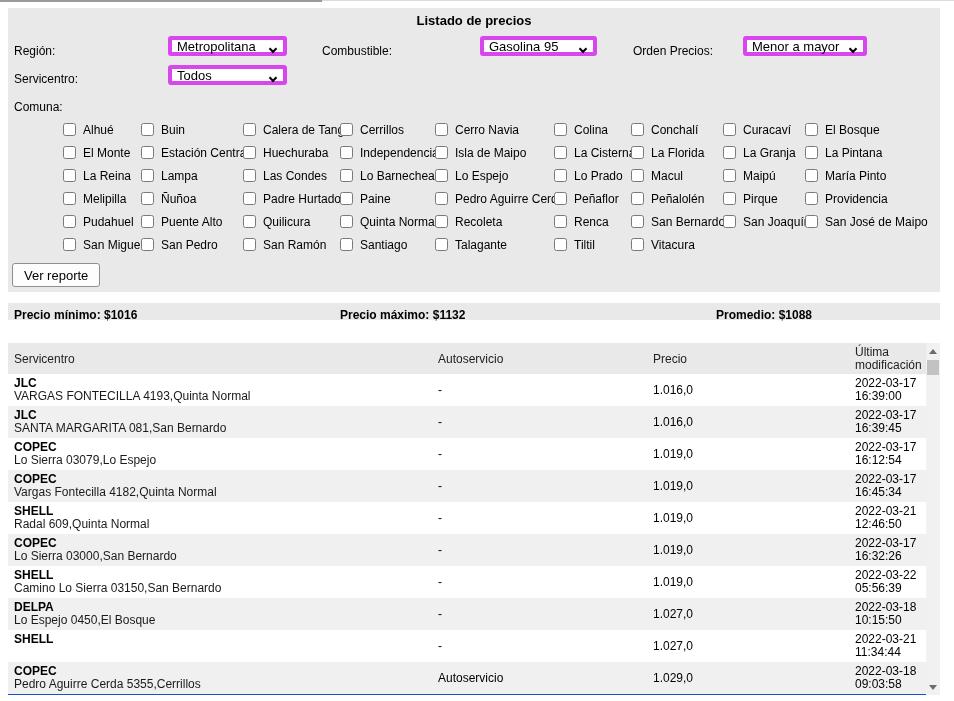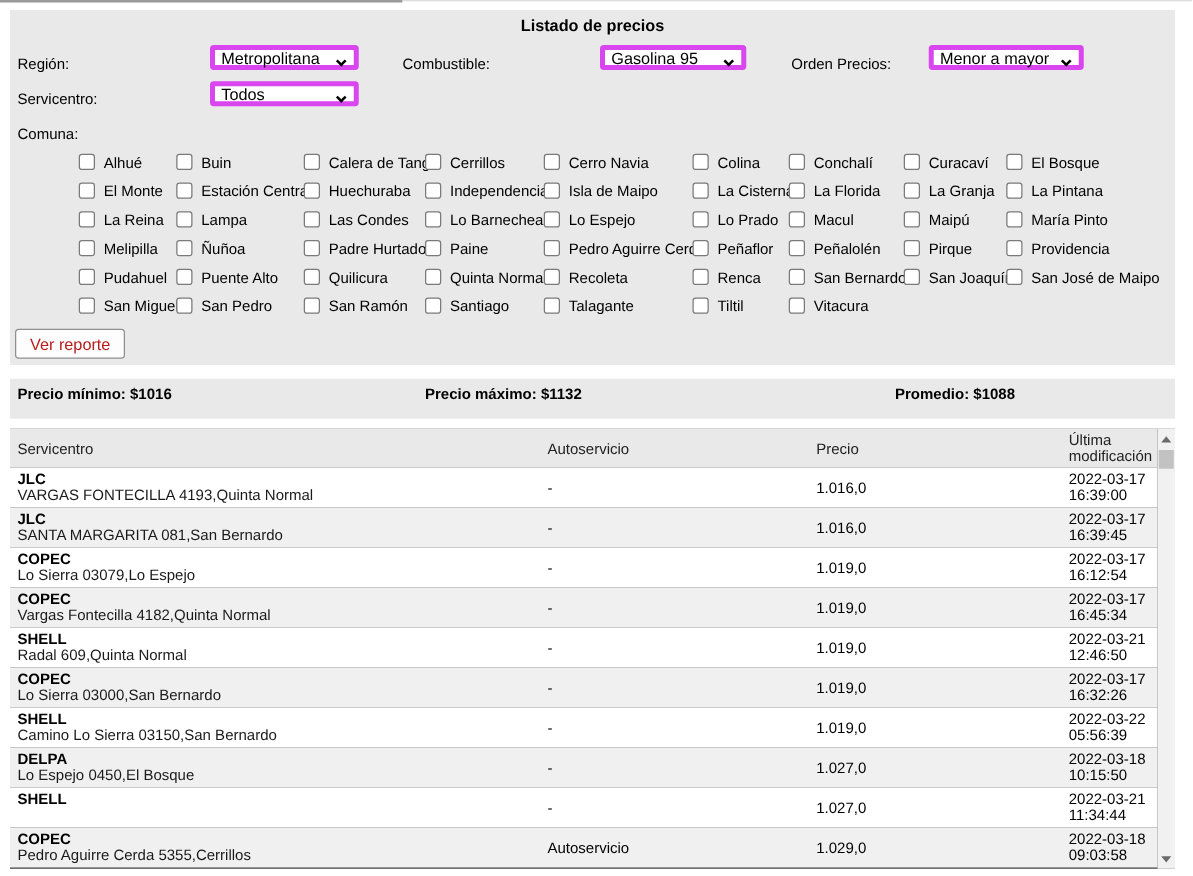--- a/index.html
+++ b/index.html
@@ -24,29 +24,29 @@
   
   .comuna-grid { position:absolute; left:11px; top:110px; width:900px;
                  display:grid; grid-template-columns:78px 102px 97px 95px 119px 77px 92px 82px auto;
                  grid-auto-rows:23px; align-items:center; }
   .comuna-cell { display:flex; align-items:center; gap:7px; white-space:nowrap;padding-left:44px; }
   .cbox { width:13px; height:13px; background:#fff; border:1px solid #7a7a7a; border-radius:2.5px; flex:0 0 auto; }
   .cb-label { font-size:12px; }
 
   .btn { position:absolute; left:4px; top:255px; height:24px; padding:0 11px; font-size:13px;
          font-family:"Liberation Sans", sans-serif; background:#fdfdfd; border:1px solid #8f8f8f;
-         border-radius:3px; color:#b91c1c; }
-
-  
-  .stats { position:absolute; left:8px; top:303px; width:932px; height:32px; background:#e9e9e9; }
+         border-radius:3px; color:#000000; }
+
+  
+  .stats { position:absolute; left:8px; top:303px; width:932px; height:17px; background:#e9e9e9; }
   .stat { position:absolute; top:5px; font-size:12px; font-weight:bold; white-space:nowrap; }
   .stat.min { left:6px; } .stat.max { left:332px; } .stat.avg { left:708px; }
 
   
-  .table { position:absolute; left:8px; top:343px; width:932px; height:352px; background:#404040; }
+  .table { position:absolute; left:8px; top:343px; width:932px; height:352px; background:#1d4ed8; }
   .thead { position:absolute; left:0; top:0; width:918px; height:31px; background:#e9e9e9; }
   .th { position:absolute; font-size:12px; color:#222; top:0; height:31px; display:flex; align-items:center; }
   .th.c1 { left:6px; } .th.c2 { left:430px; } .th.c3 { left:645px; }
   .th.c4 { left:847px; width:70px; line-height:13px; }
   .tbody { position:absolute; left:0; top:31px; width:918px; }
   .trow { position:relative; width:918px; height:32px; background:#fff; }
   .trow.alt { background:#f0f0f0; }
   .cell-serv { position:absolute; left:6px; top:3px; font-size:12px; line-height:13px; }
   .brand { font-weight:bold; }
   .addr { color:#1a1a1a; }

